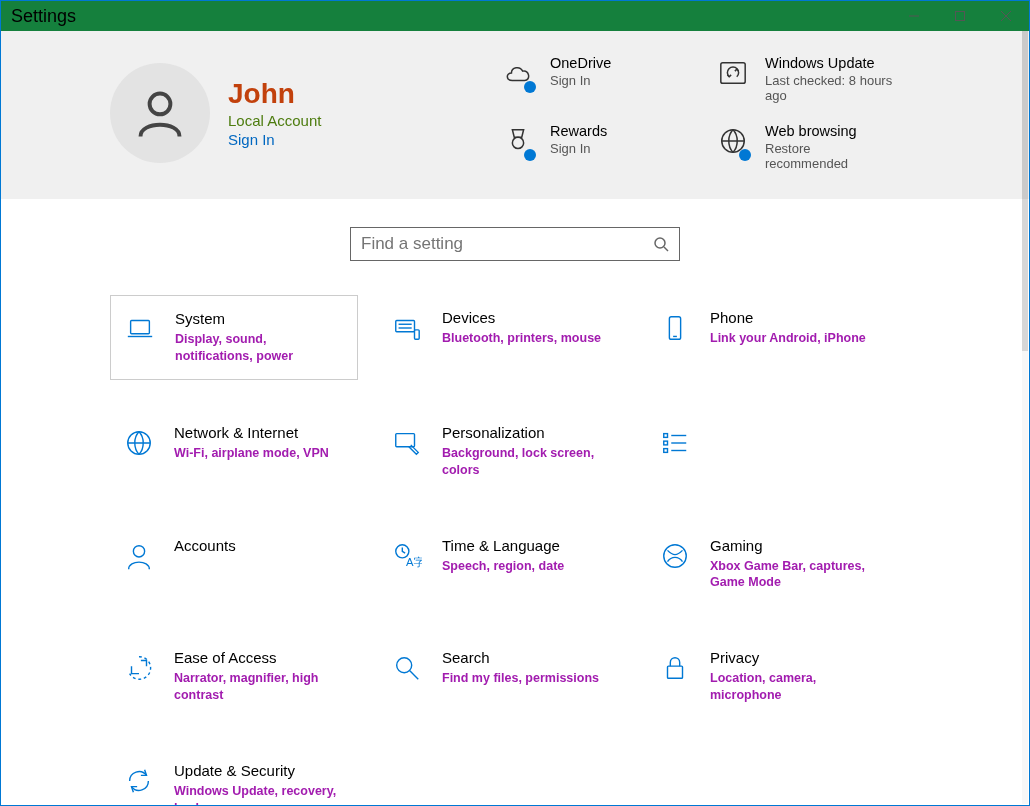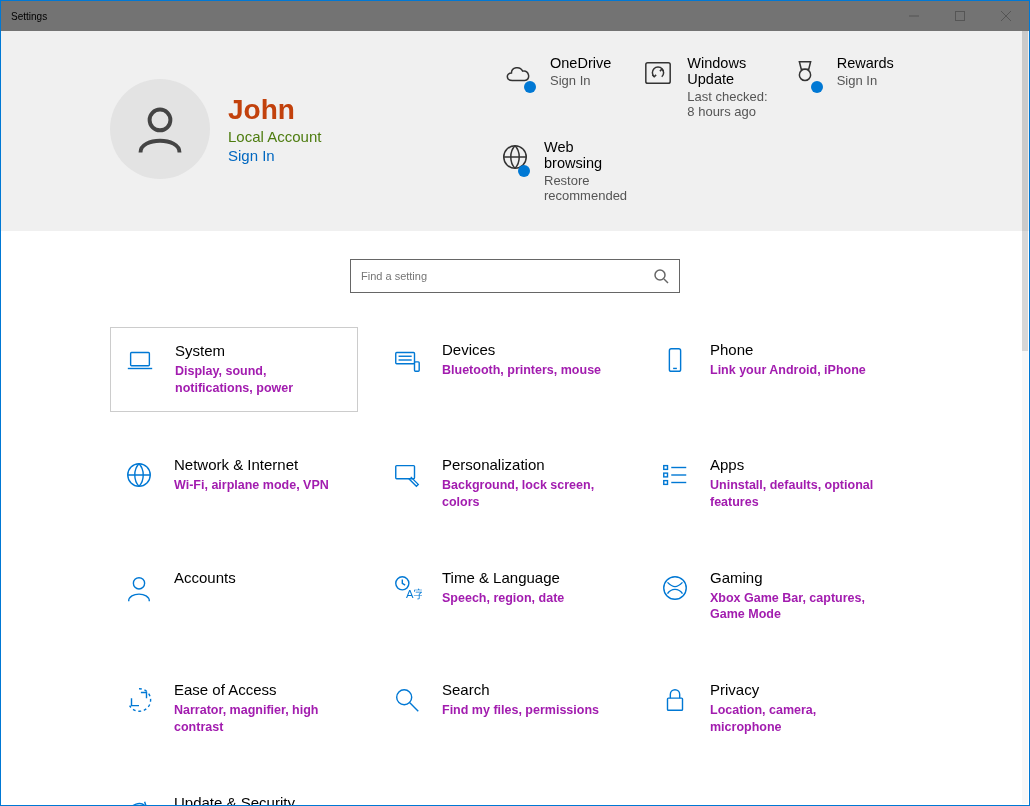--- a/index.html
+++ b/index.html
@@ -6,25 +6,25 @@
   html, body { width: 1030px; height: 806px; font-family: "Segoe UI", Arial, sans-serif; }
   body {
     border: 1px solid #0078d4;
     background: #fff;
     overflow: hidden;
     position: relative;
   }
   
   .titlebar {
     height: 30px;
-    background: #737373;
+    background: #15803d;
     display: flex;
     align-items: center;
     padding-left: 10px;
-    font-size: 10px;
+    font-size: 18px;
     color: #000;
   }
   .titlebar .spacer { flex: 1; }
   .titlebar .winbtn {
     width: 46px; height: 30px;
     display: flex; align-items: center; justify-content: center;
     color: #555;
   }
   .titlebar .winbtn svg { width: 10px; height: 10px; stroke: #555; stroke-width: 1; fill: none; }
 
@@ -53,21 +53,21 @@
     display: flex; align-items: center; justify-content: center;
   }
   .avatar svg { width: 52px; height: 52px; stroke: #444; fill: none; stroke-width: 3; }
   .profile-text .name { font-size: 28px; font-weight: 600; color: #c2410c; }
   .profile-text .acct { font-size: 15px; color: #4d7c0f; margin-top: 2px; }
   .profile-text .signin { font-size: 15px; color: #0067c0; margin-top: 2px; cursor: pointer; }
 
   .tiles-right {
     flex: 1;
     display: grid;
-    grid-template-columns: 1fr 1fr 1fr;
+    grid-template-columns: 1fr 1fr;
     column-gap: 10px;
     row-gap: 20px;
   }
   .tile {
     display: flex;
     align-items: flex-start;
     gap: 14px;
     cursor: pointer;
   }
   .tile .ticon {
@@ -91,21 +91,21 @@
     background: #fff;
   }
   .search {
     width: 330px; height: 34px;
     border: 1px solid #666;
     display: flex; align-items: center;
     padding: 0 10px;
   }
   .search input {
     flex: 1; border: none; outline: none;
-    font-size: 11px; color: #555;
+    font-size: 17px; color: #555;
     background: transparent;
   }
   .search .sicon { width: 16px; height: 16px; }
   .search .sicon svg { width: 16px; height: 16px; stroke: #666; fill: none; stroke-width: 1.5; }
 
   
   .catwrap {
     display: flex; justify-content: center;
     background: #fff;
     padding-top: 14px;
@@ -340,24 +340,20 @@
       <div class="cicon">
         <svg viewBox="0 0 32 32">
           <rect x="4" y="6" width="4" height="4"></rect>
             <line x1="12" y1="8" x2="28" y2="8"></line>
           <rect x="4" y="14" width="4" height="4"></rect>
             <line x1="12" y1="16" x2="28" y2="16"></line>
           <rect x="4" y="22" width="4" height="4"></rect>
             <line x1="12" y1="24" x2="28" y2="24"></line>
         </svg>
       </div>
-      <div class="ctxt">
-        <div class="ctitle">Apps</div>
-        <div class="csub">Uninstall, defaults, optional features</div>
-      </div>
     </div>
 
     <div class="cat">
       <div class="cicon">
         <svg viewBox="0 0 32 32">
             <circle cx="16" cy="11" r="6"></circle>
             <path d="M5 30 C5 20 27 20 27 30"></path>
           </svg>
       </div>
       <div class="ctxt">

